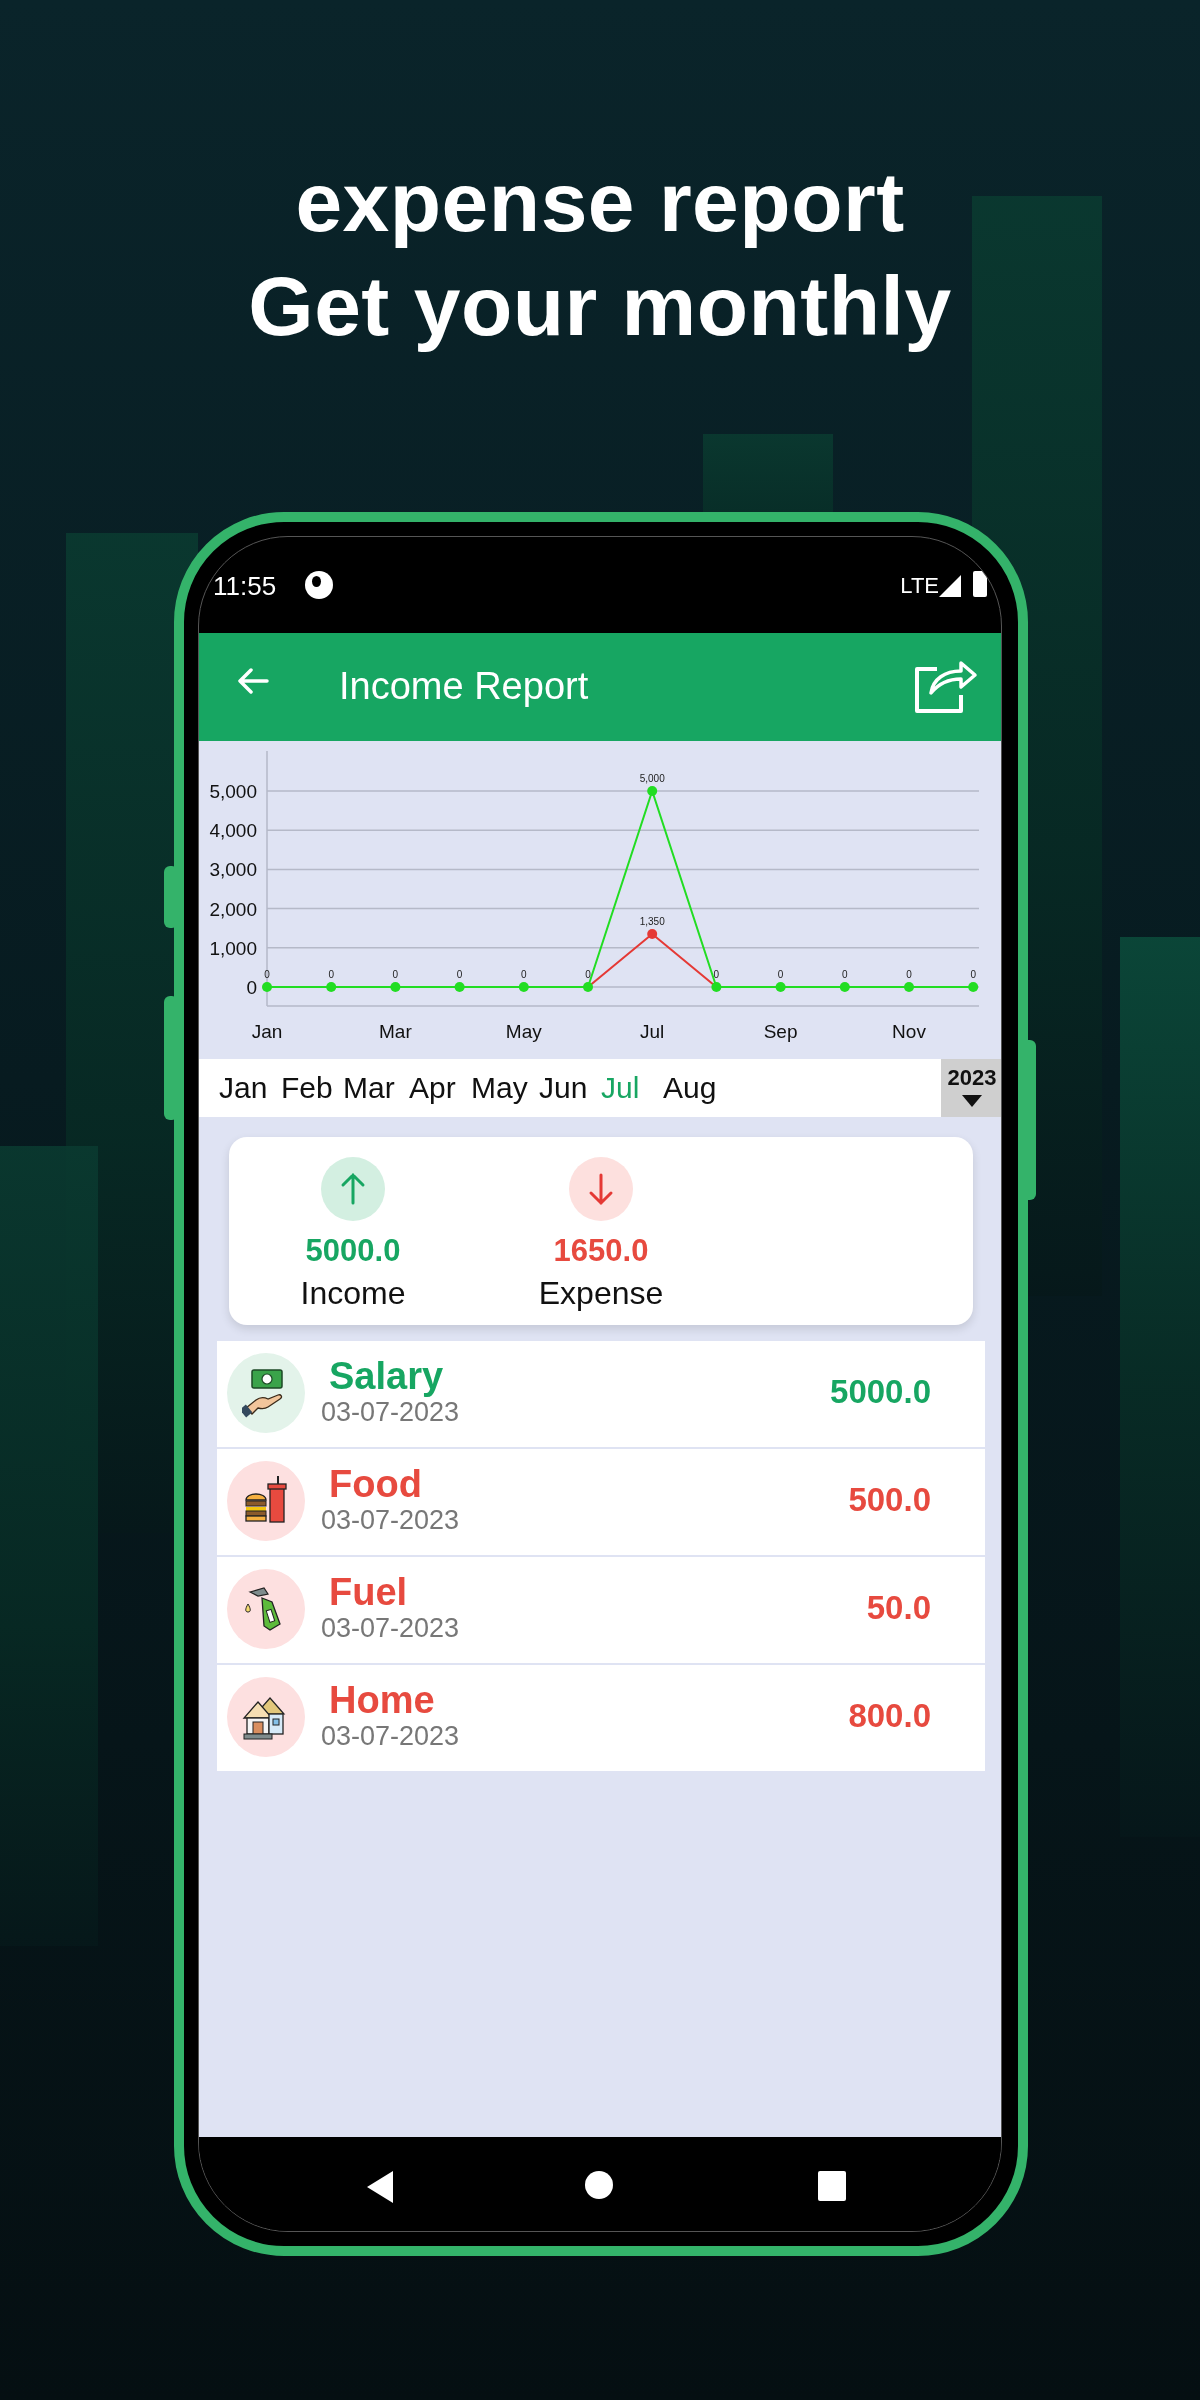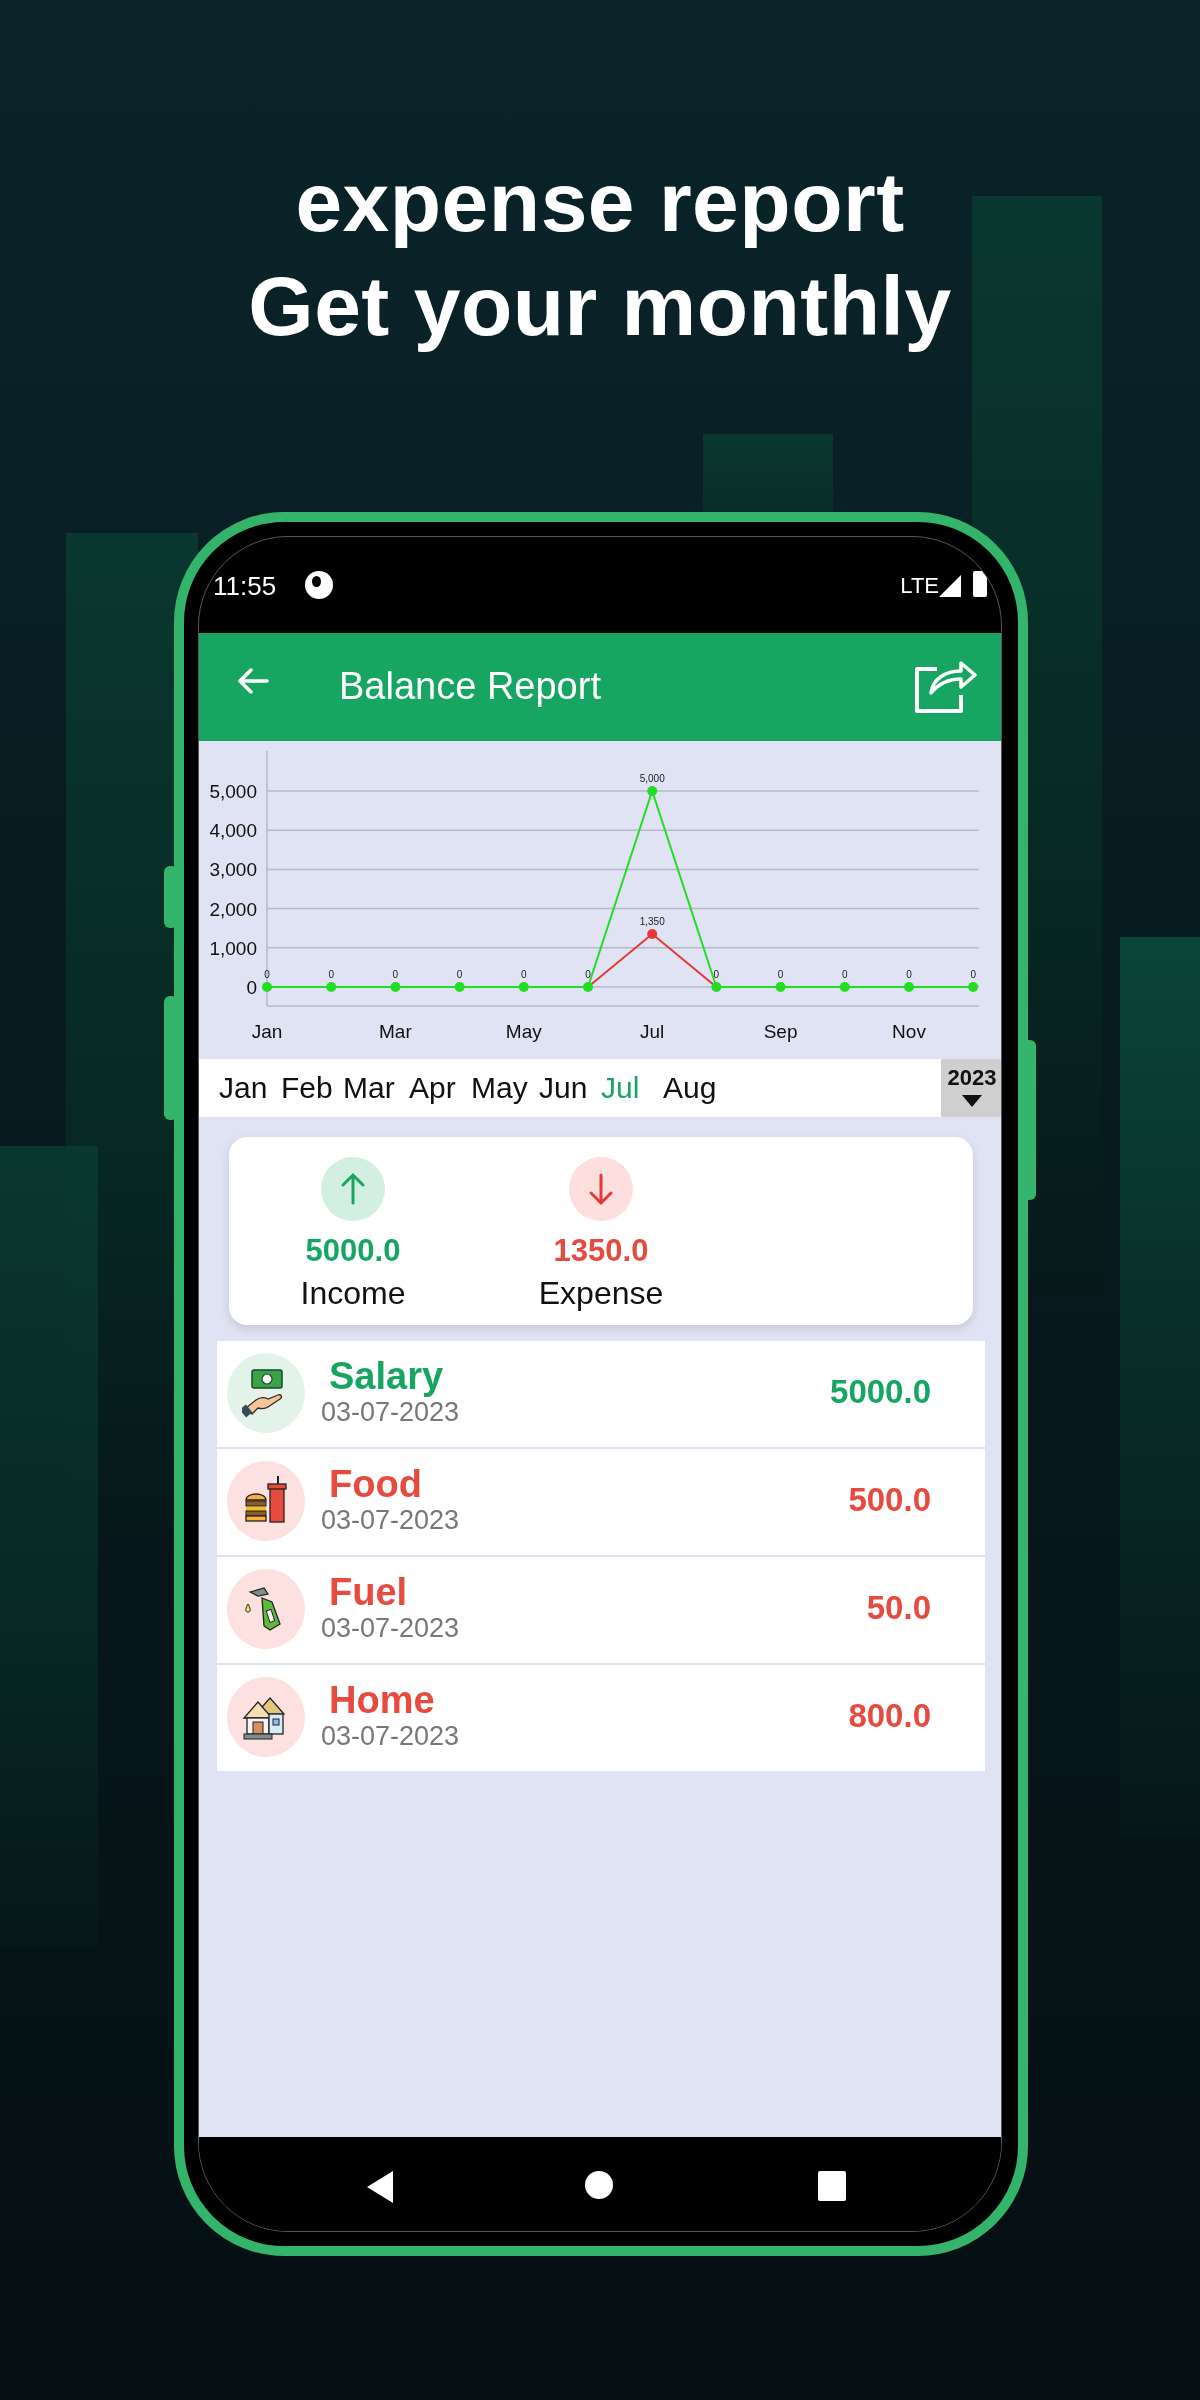--- a/index.html
+++ b/index.html
@@ -129,21 +129,21 @@
     <span class="signal"></span>
     <span class="battery"></span>
   </div>
 
   <div class="appbar">
     <span class="back">
       <svg width="40" height="40" viewBox="0 0 40 40">
           <path d="M34 20H8M18 9L7 20l11 11" stroke="#fff" stroke-width="3.5" fill="none" stroke-linecap="round" stroke-linejoin="round"></path>
         </svg>
     </span>
-    <span class="title">Balance Report</span>
+    <span class="title">Income Report</span>
     <span class="share">
       <svg width="66" height="64" viewBox="0 0 66 64">
         <path d="M24 16H4v42h44V42" stroke="#fff" stroke-width="4" fill="none" stroke-linejoin="round"></path>
         <path d="M18 40c2-14 14-22 30-22V10l14 12-14 12V26c-12 0-22 4-30 14z" stroke="#fff" stroke-width="3.5" fill="none" stroke-linejoin="round"></path>
       </svg>
     </span>
   </div>
 
   <div class="content">
     <div class="chart-wrap">
@@ -225,21 +225,21 @@
         </div>
         <div class="sum-val green">5000.0</div>
         <div class="sum-lbl">Income</div>
       </div>
       <div class="sum-col c2">
         <div class="sum-icon exp">
           <svg width="64" height="64" viewBox="0 0 64 64">
               <path d="M32 18v28M22 36l10 10 10-10" stroke="#e53935" stroke-width="3" fill="none" stroke-linecap="round"></path>
             </svg>
         </div>
-        <div class="sum-val red">1350.0</div>
+        <div class="sum-val red">1650.0</div>
         <div class="sum-lbl">Expense</div>
       </div>
     </div>
 
     <div class="list">
       <div class="row">
         <div class="ic g">
           <svg width="48" height="50" viewBox="0 0 48 50">
             <rect x="10" y="2" width="30" height="18" rx="2" fill="#3aa34a" stroke="#1d4a26" stroke-width="1.5"></rect>
             <circle cx="25" cy="11" r="5" fill="#fff" stroke="#1d4a26" stroke-width="1.2"></circle>

